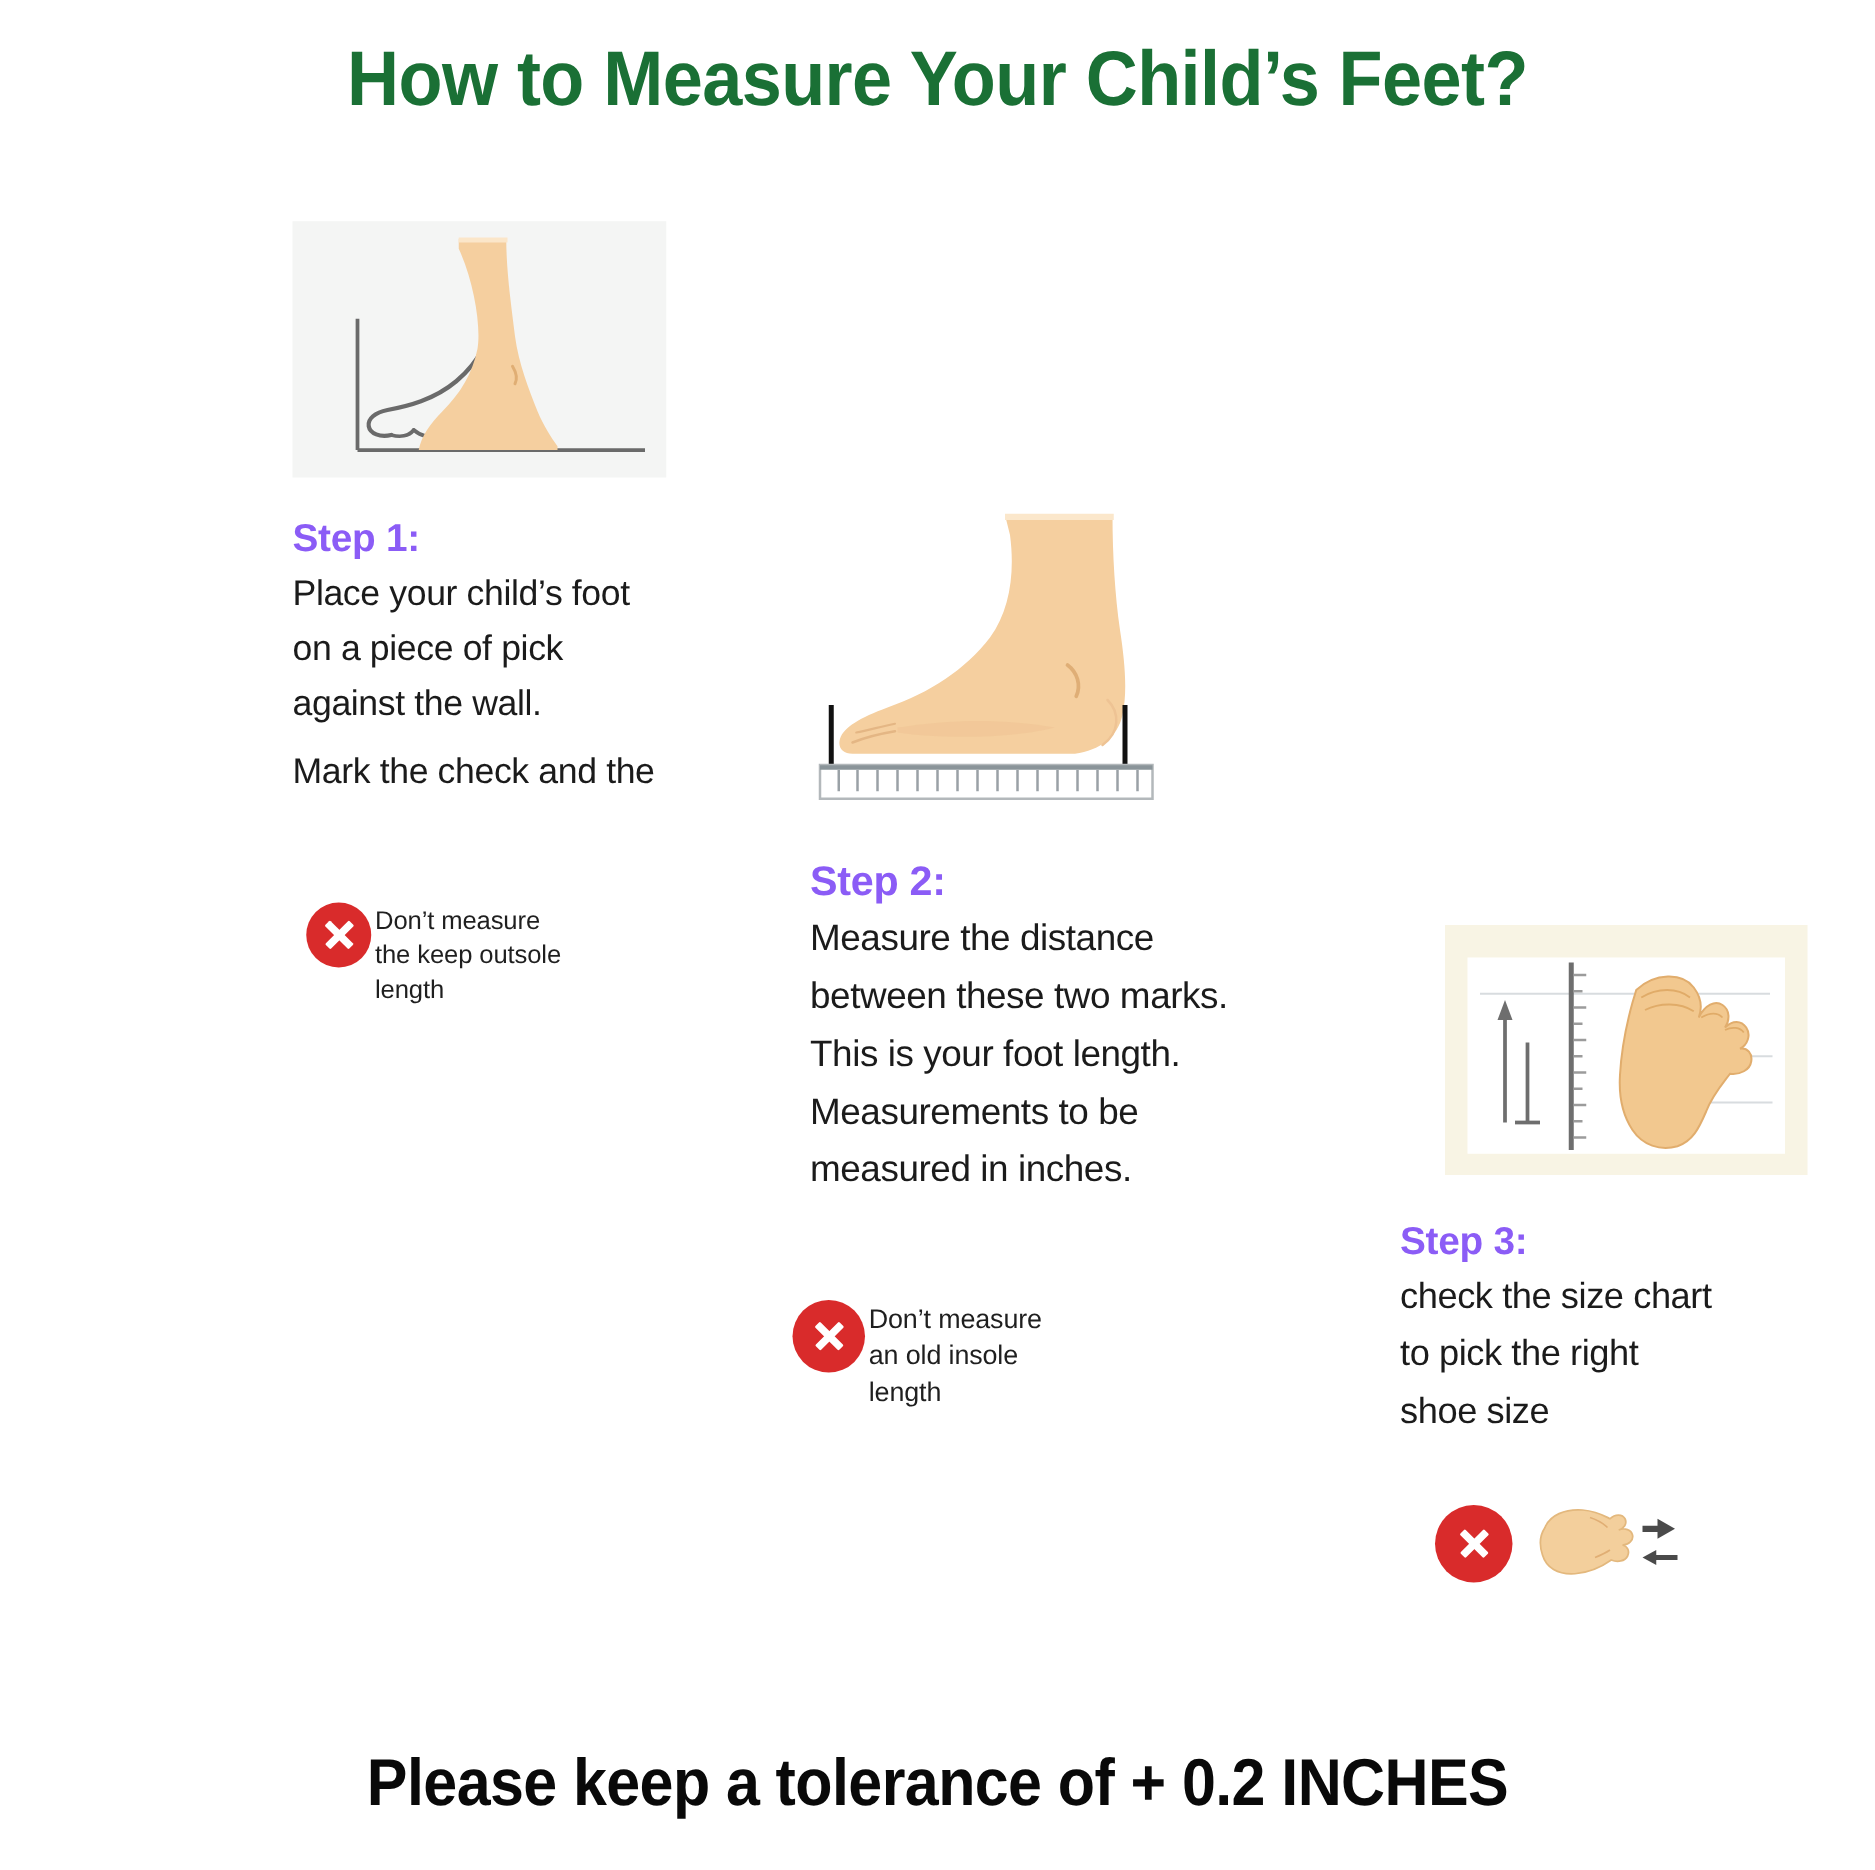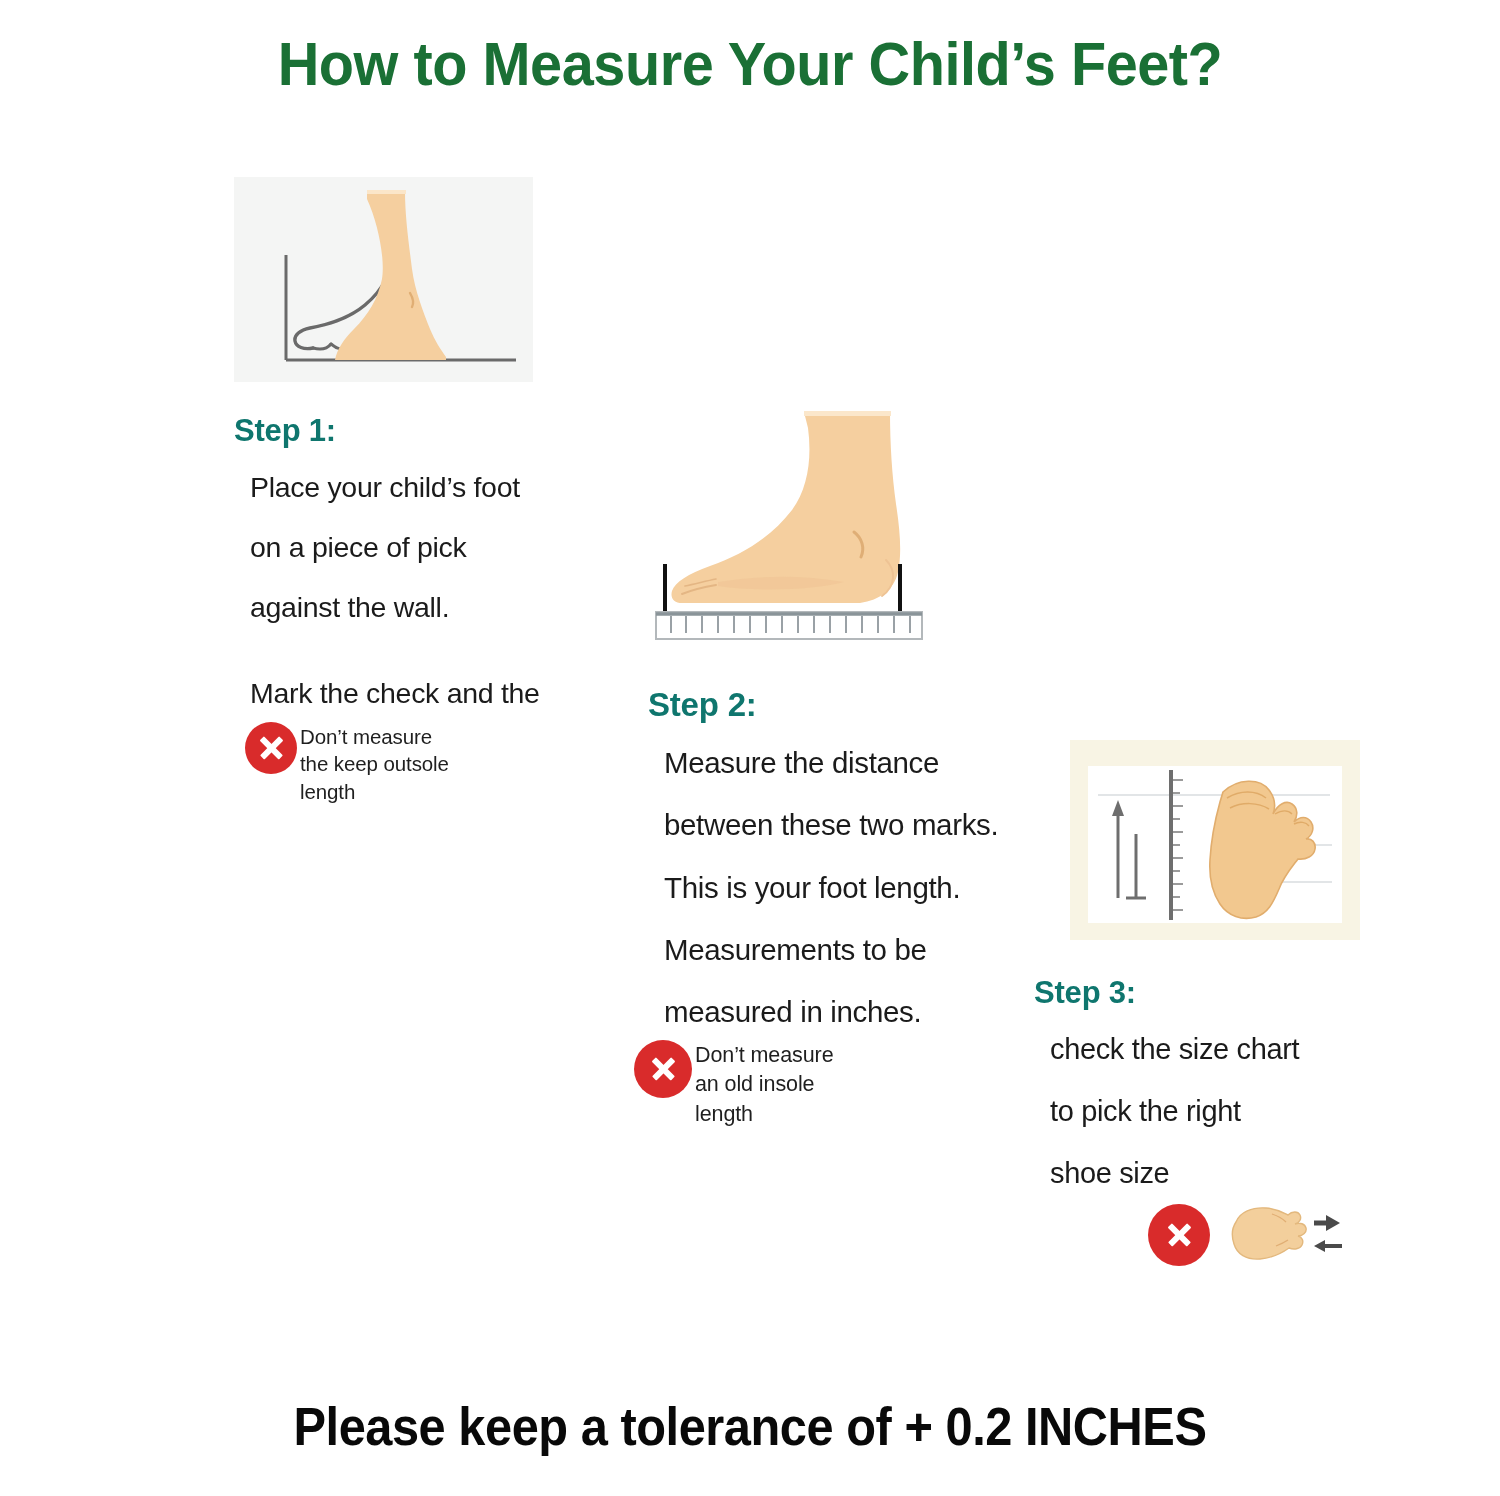--- a/index.html
+++ b/index.html
@@ -35,28 +35,28 @@
     color: #1a7035;
     white-space: nowrap;
     transform: scaleX(0.93);
   }
 
   
   .step-block { position: absolute; }
 
   .step-heading {
     font-weight: bold;
-    color: #0f766e;
+    color: #8b5cf6;
     margin: 0 0 4px 0;
   }
   .step-body {
     color: #1b1b1b;
     margin: 0;
   }
-  .step-body p { margin: 16px; }
+  .step-body p { margin: 0; }
 
   
   #step1 { left: 234px; top: 177px; width: 330px; }
   #step1 .figure-box {
     position: relative;
     width: 299px;
     height: 205px;
     background: #f4f5f4;
     overflow: hidden;
   }
@@ -71,21 +71,21 @@
     width: 300px;
     height: 240px;
     margin-left: 0px;
     background: #ffffff;
     overflow: visible;
   }
   #step2 .step-heading { font-size: 33px; margin-top: 42px; letter-spacing: -0.2px; }
   #step2 .step-body { font-size: 29.5px; line-height: 1.57; letter-spacing: -0.35px; }
 
   
-  #step3 { left: 1034px; top: 740px; width: 340px; }
+  #step3 { left: 1120px; top: 740px; width: 340px; }
   #step3 .figure-box {
     position: relative;
     width: 290px;
     height: 200px;
     margin-left: 36px;
     background: #f8f4e4;
     overflow: hidden;
   }
   #step3 .step-heading { font-size: 31px; margin-top: 35px; letter-spacing: -0.2px; }
   #step3 .step-body { font-size: 29px; line-height: 1.58; letter-spacing: -0.35px; }

